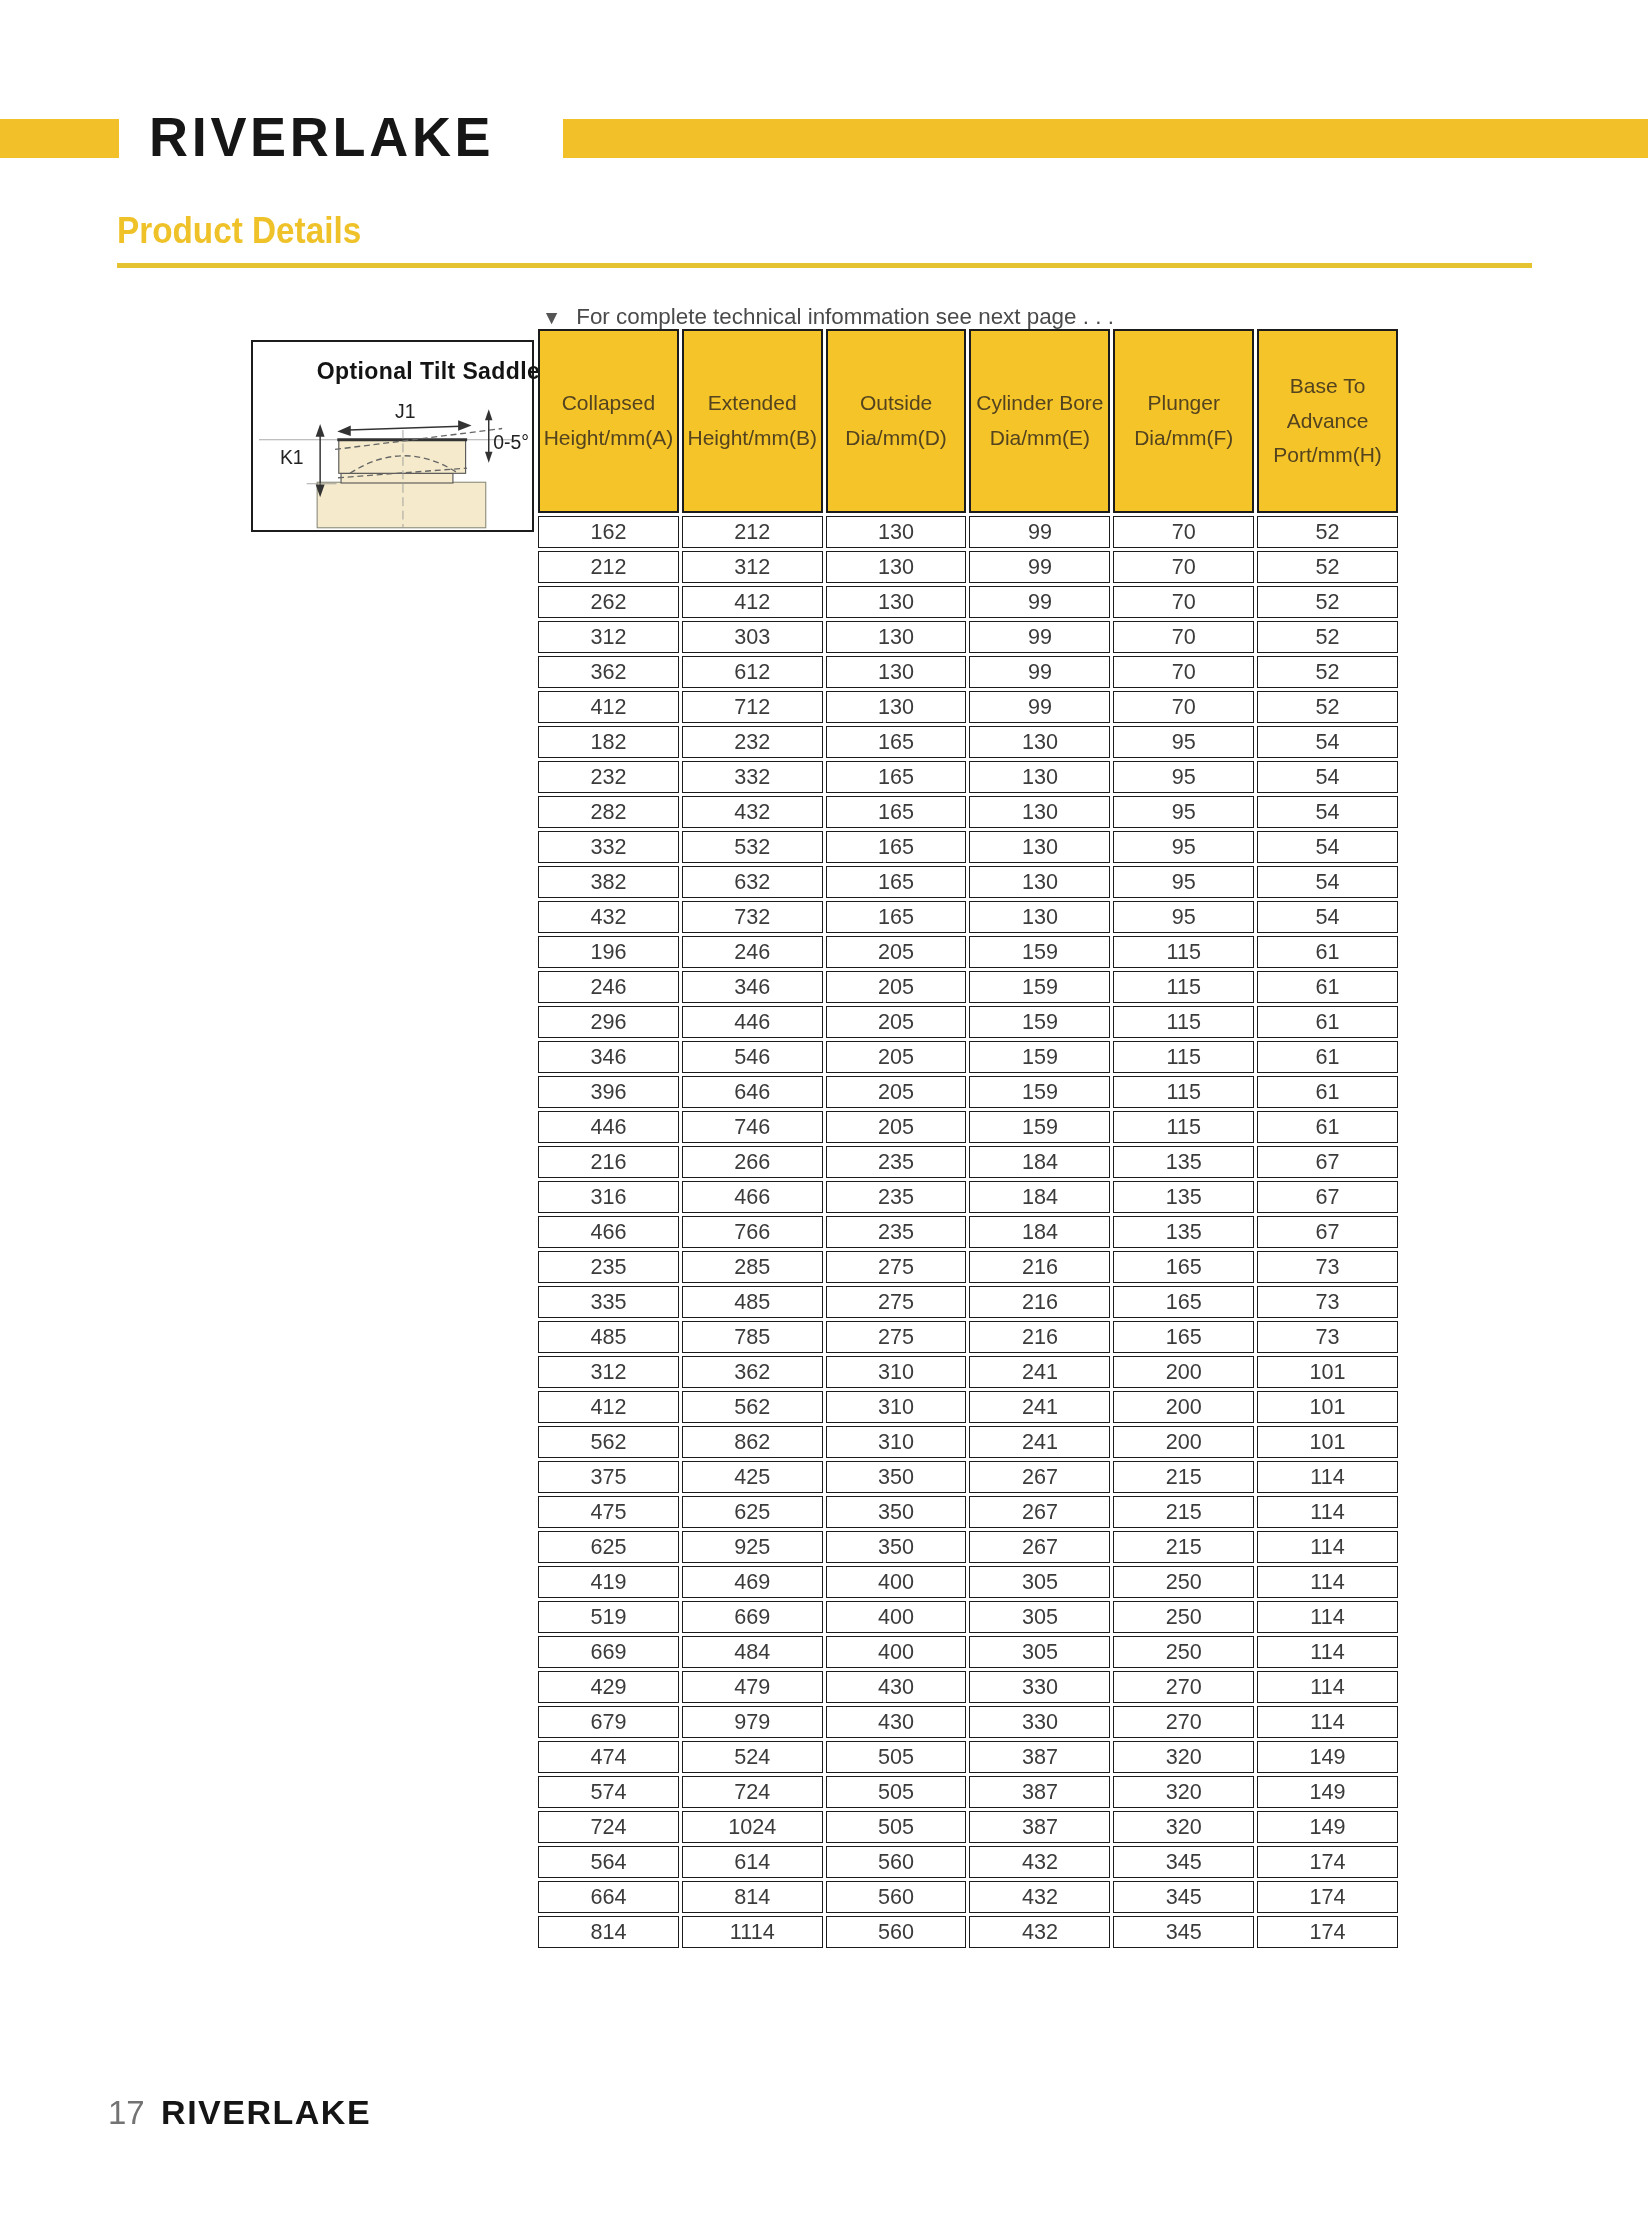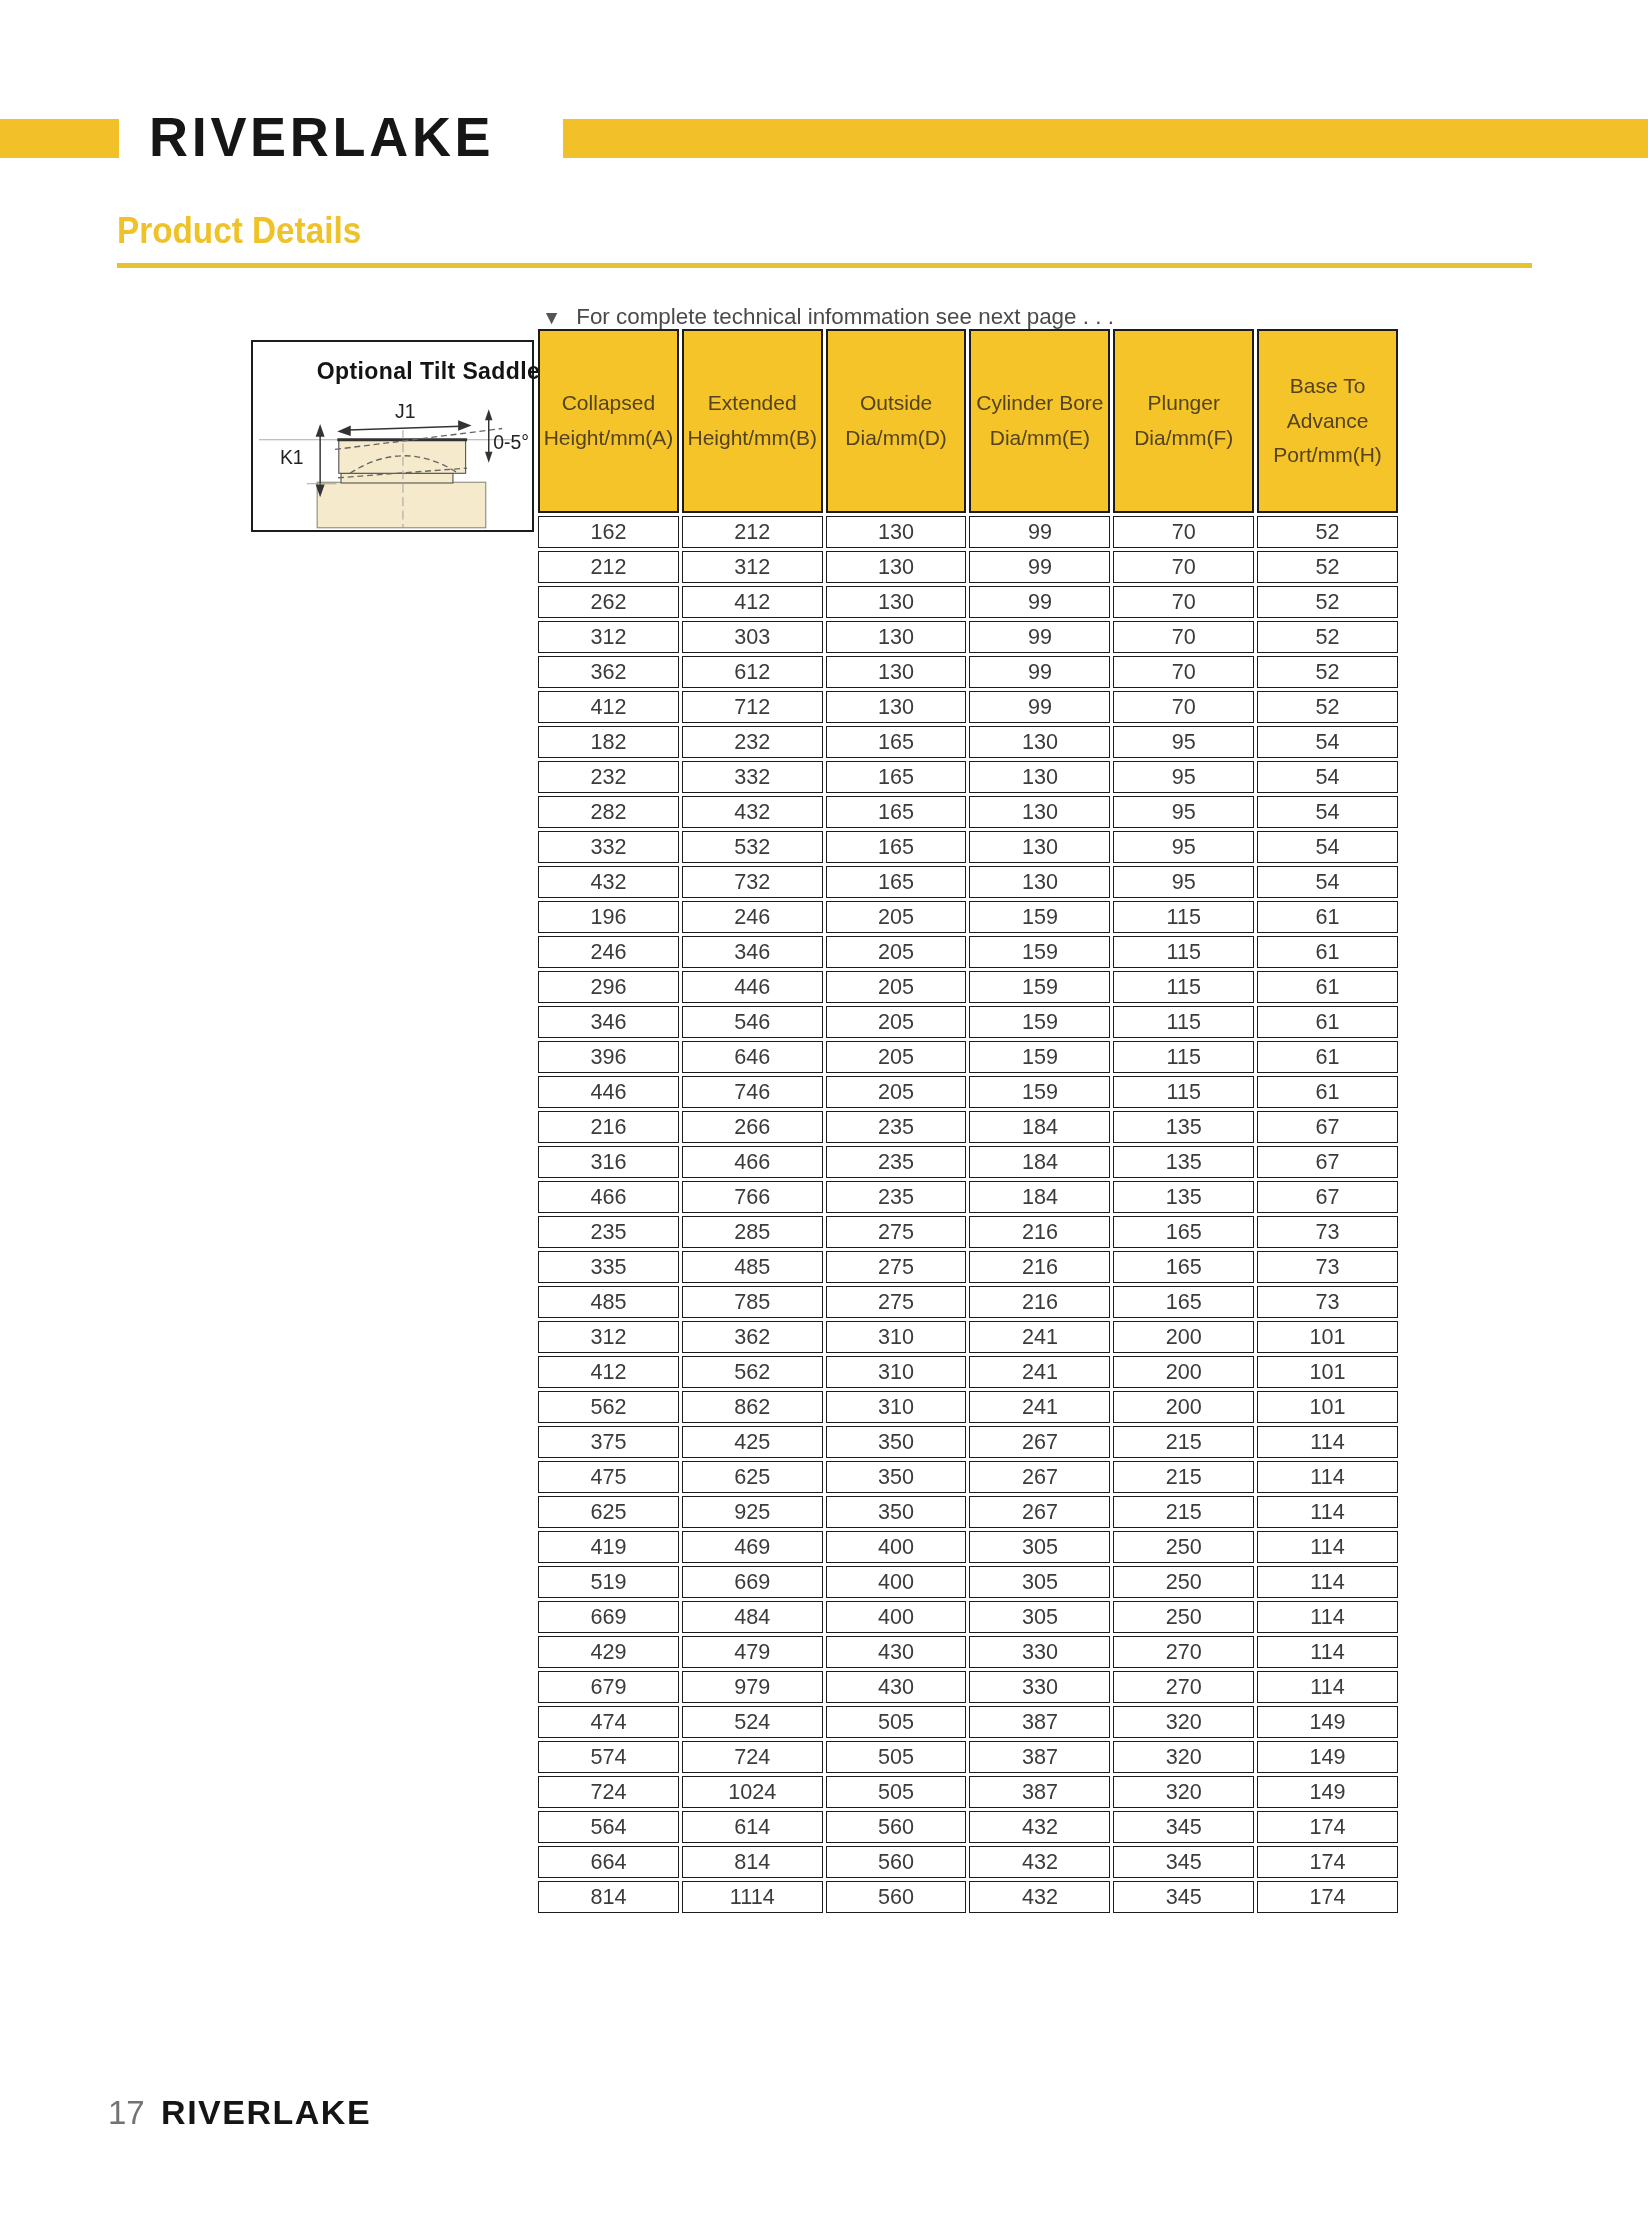--- a/index.html
+++ b/index.html
@@ -226,20 +226,28 @@
           </tr>
           <tr>
             <td>332</td>
             <td>532</td>
             <td>165</td>
             <td>130</td>
             <td>95</td>
             <td>54</td>
           </tr>
           <tr>
+            <td>382</td>
+            <td>632</td>
+            <td>165</td>
+            <td>130</td>
+            <td>95</td>
+            <td>54</td>
+          </tr>
+          <tr>
             <td>432</td>
             <td>732</td>
             <td>165</td>
             <td>130</td>
             <td>95</td>
             <td>54</td>
           </tr>
           <tr>
             <td>196</td>
             <td>246</td>

